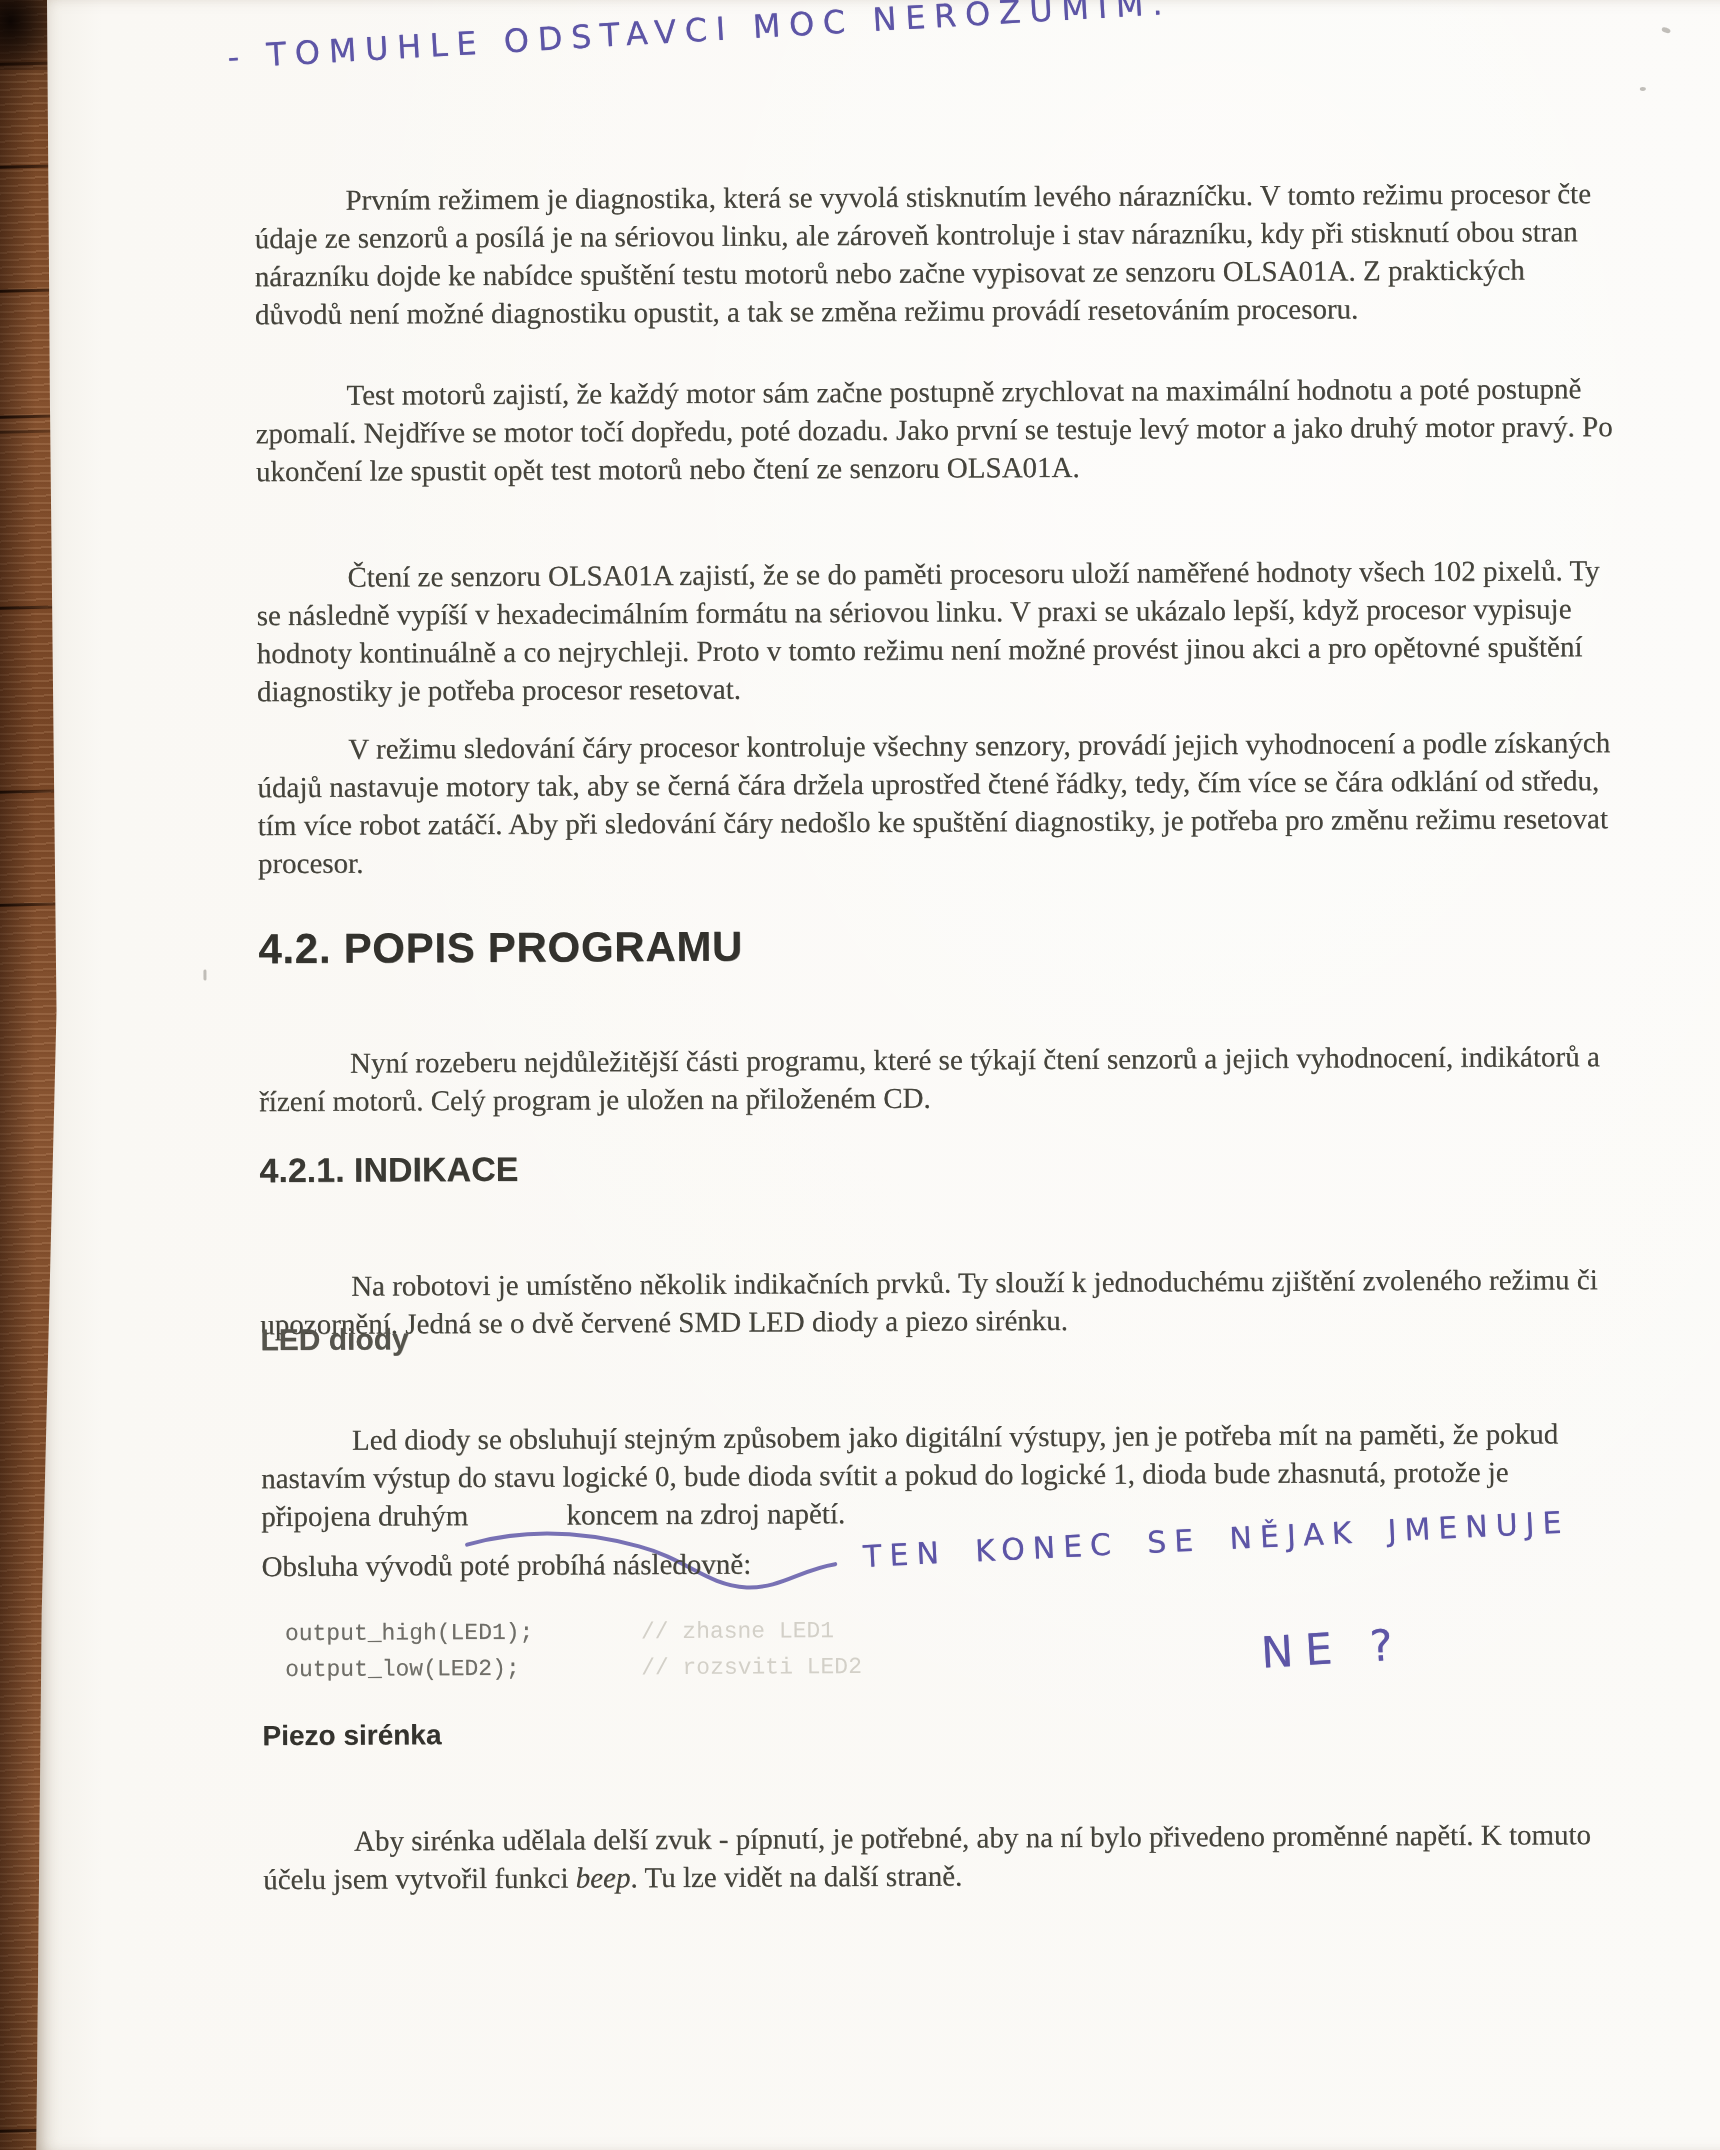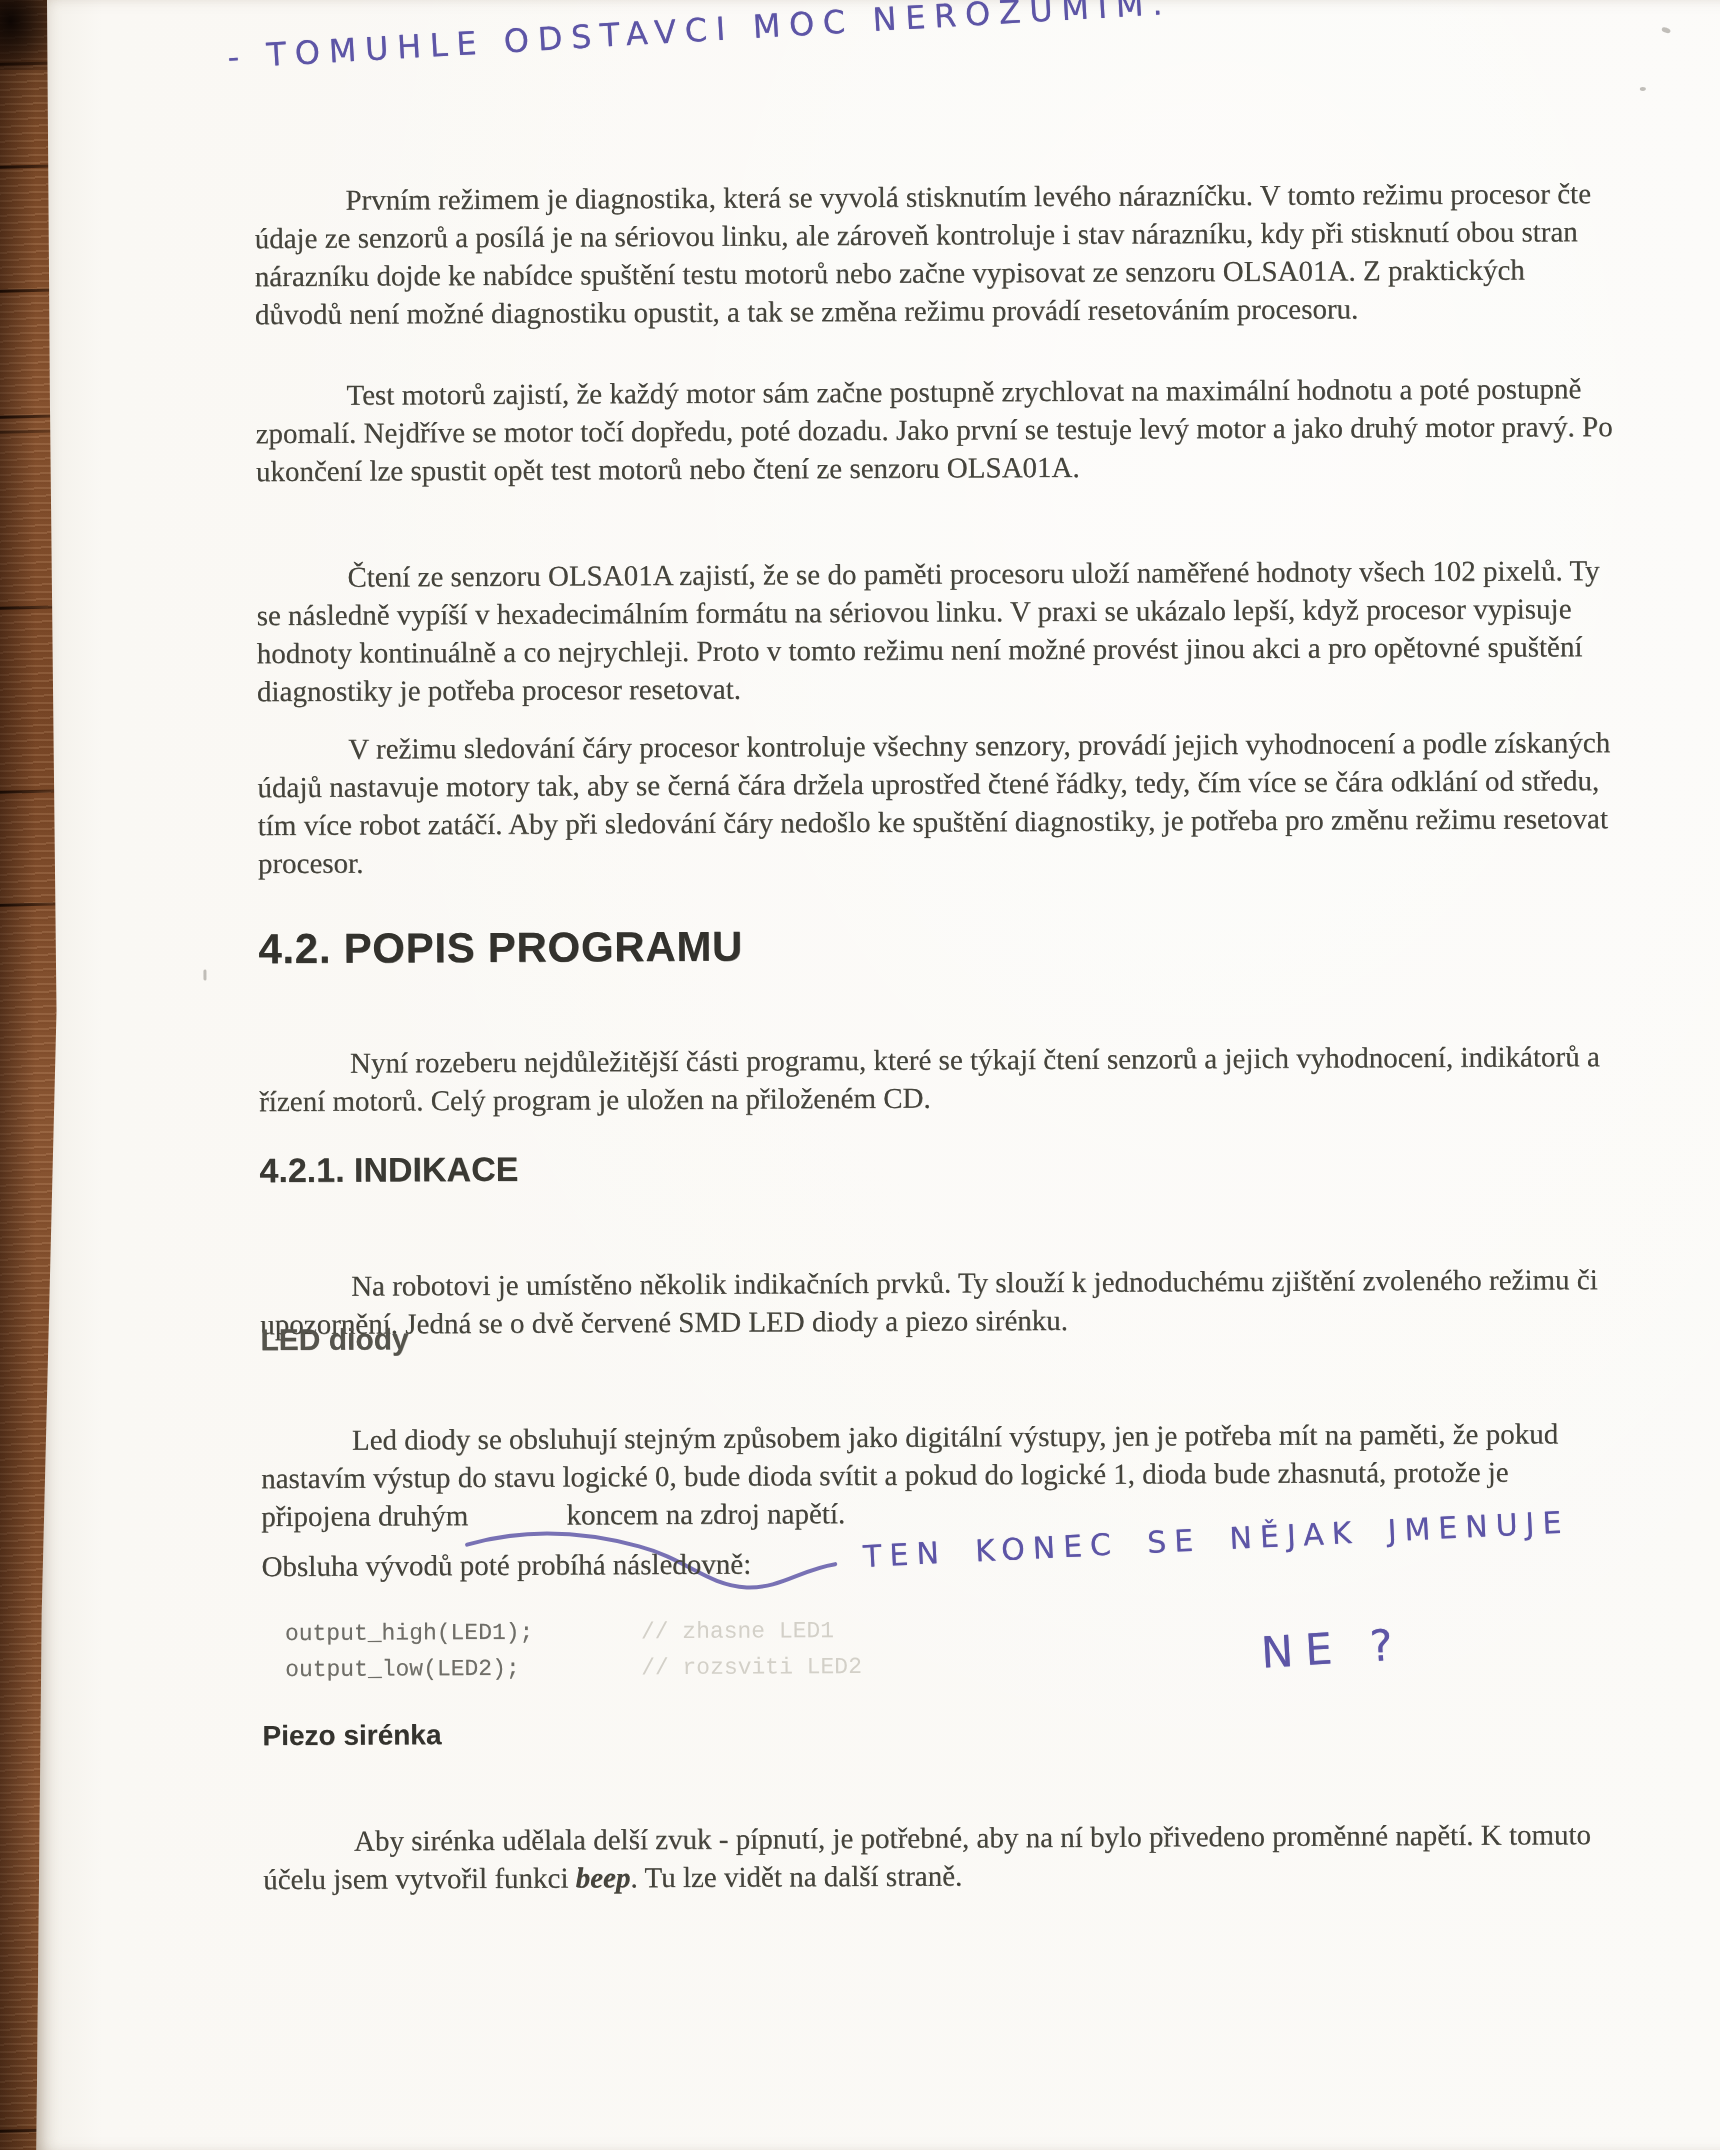--- a/index.html
+++ b/index.html
@@ -54,21 +54,21 @@
   .h-sub{
     font-family:"Liberation Sans", sans-serif;font-weight:bold;font-size:34px;
     color:#3a3933;text-shadow:0.3px 0.3px 0.5px rgba(40,40,35,.45);
   }
   .h-small{
     font-family:"Liberation Sans", sans-serif;font-weight:bold;font-size:30px;
     text-shadow:0.3px 0.3px 0.5px rgba(60,58,52,.4);
   }
   .h-led{color:#55544c;}
   .h-piezo{color:#34332e;font-size:28px;}
-  .italic{font-style:italic;font-weight:bold;}
+  .italic{font-style:italic;}
   
   .code-line{
     position:absolute;left:282px;width:1075px;height:36px;
     font-family:"Liberation Mono", monospace;font-size:23px;line-height:36px;
     color:#6f6e68;text-shadow:0.2px 0.2px 0.3px rgba(110,110,100,.4);
   }
   .code-comment{position:absolute;left:356px;top:0;color:#d3d0c8;text-shadow:none;}
   
   .hw{
     font-family:"DejaVu Sans", sans-serif;color:#5d55a6;

